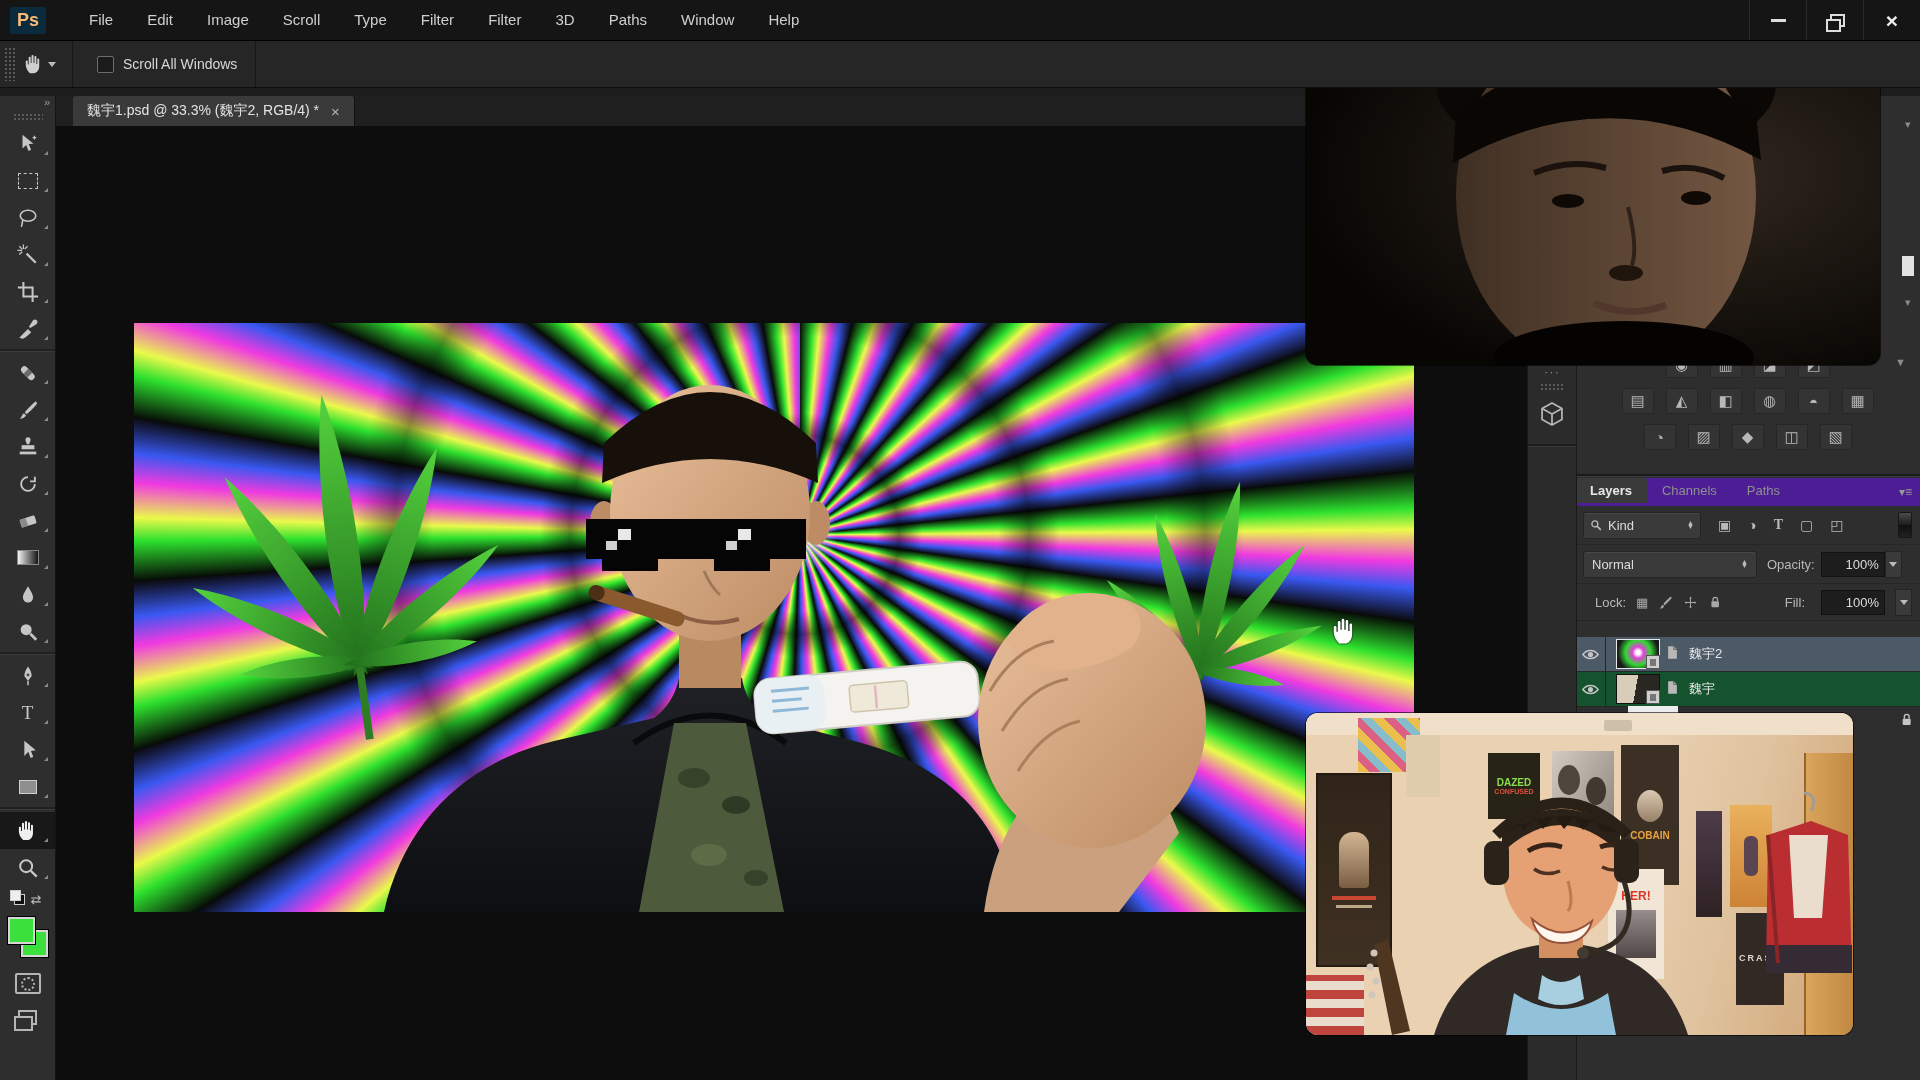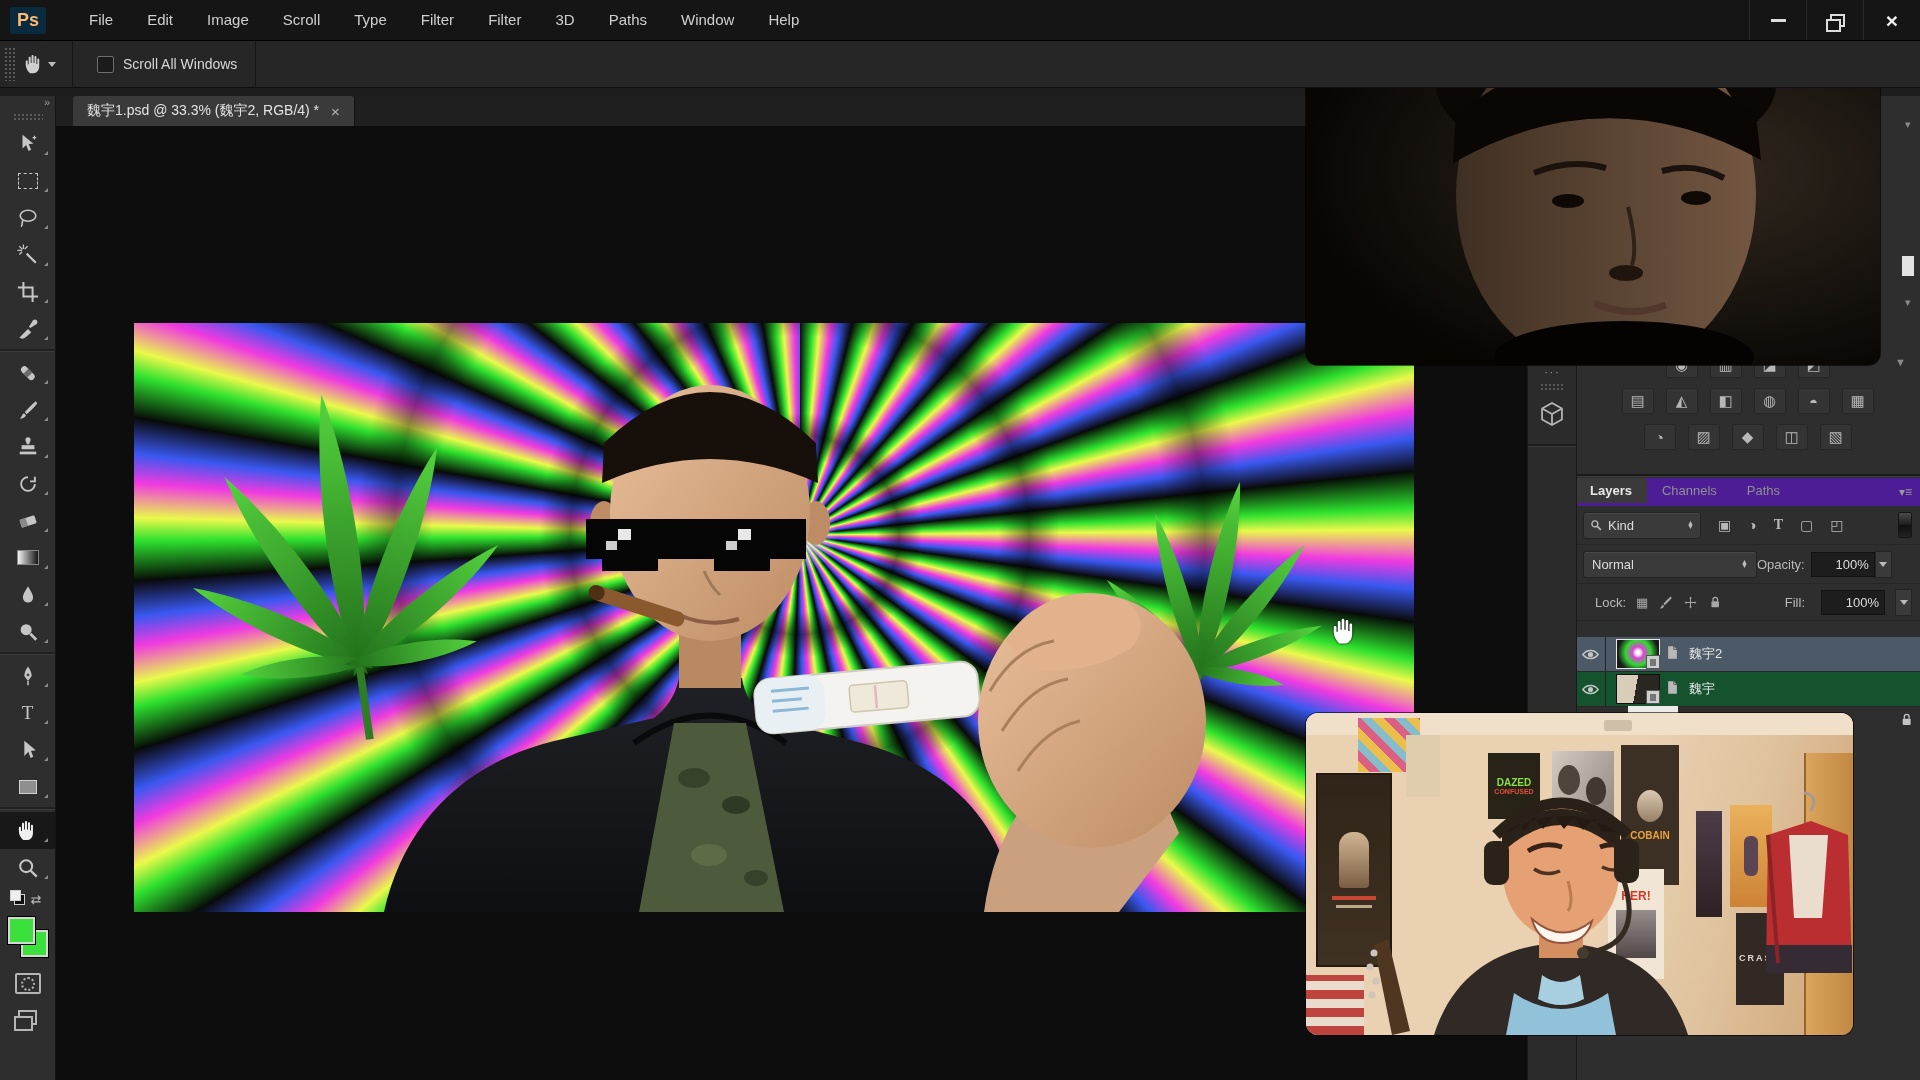--- a/index.html
+++ b/index.html
@@ -93,21 +93,21 @@
   .kindrow{height:38px;display:flex;align-items:center;padding:0 8px;gap:17px;border-bottom:1px solid #262626}
   .kindbox{width:104px;height:25px;background:#3a3a3a;border:1px solid #242424;border-radius:3px;display:flex;
            align-items:center;padding:0 6px;gap:5px;font-size:13px;color:#dcdcdc;box-shadow:inset 0 1px 0 rgba(255,255,255,.07)}
   .updown{margin-left:auto;display:flex;flex-direction:column;line-height:.55;font-size:7px;color:#bbb}
   .ficon{color:#b8b8b8;font-size:14px}
   .ftoggle{margin-left:auto;width:12px;height:24px;background:linear-gradient(#4a4a4a,#1c1c1c 50%,#0f0f0f 50%,#222);
            border:1px solid #161616;border-radius:2px}
   .blendrow{height:38px;display:flex;align-items:center;padding:0 8px;border-bottom:1px solid #262626}
   .blendbox{width:156px;height:25px;background:#3a3a3a;border:1px solid #242424;border-radius:3px;display:flex;
             align-items:center;padding:0 8px;font-size:13px;color:#dcdcdc;box-shadow:inset 0 1px 0 rgba(255,255,255,.07)}
-  .plabel{font-size:13px;color:#b8b8b8;}
+  .plabel{font-size:13px;color:#b8b8b8;margin-left:10px}
   .valbox{width:52px;height:23px;background:#1d1d1d;border:1px solid #121212;display:flex;align-items:center;
           justify-content:flex-end;padding:0 5px;font-size:13px;color:#dcdcdc;margin-left:6px}
   .valbtn{width:15px;height:25px;background:#3a3a3a;border:1px solid #242424;display:flex;align-items:center;
           justify-content:center}
   .lockrow{height:36px;display:flex;align-items:center;padding:0 8px;gap:10px;border-bottom:1px solid #262626}
   .lockicon{color:#a8a8a8;font-size:13px;display:flex;align-items:center}
   .llist{padding-top:16px}
   .lrow{height:34px;display:flex;align-items:center;border-bottom:1px solid #272727;background:#14532d}
   .lrow.sel{background:#4c5a68}
   .eyecell{width:30px;height:34px;border-right:1px solid #242424;display:flex;align-items:center;justify-content:center;color:#c5c5c5}

